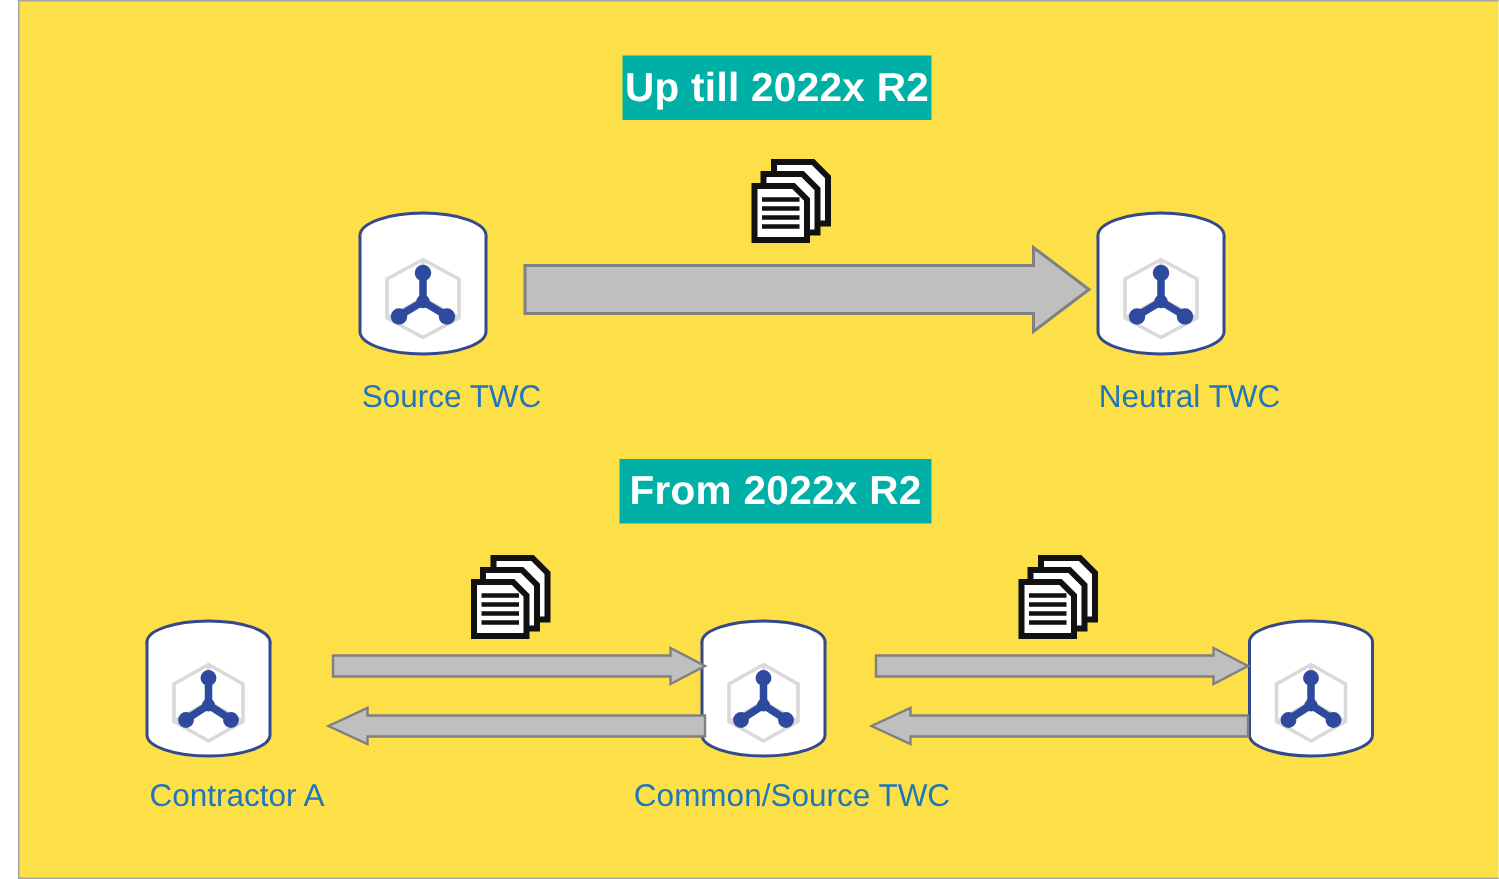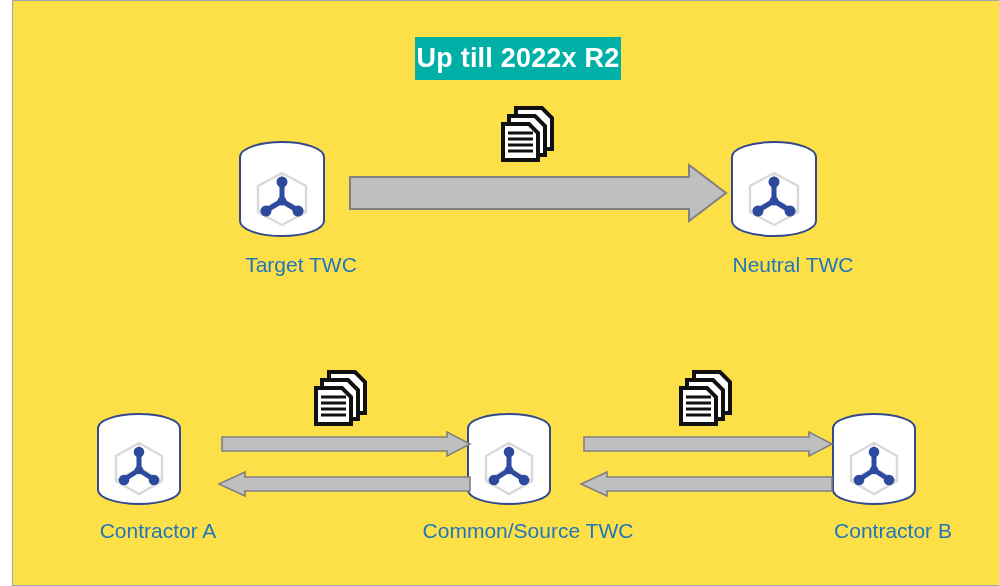--- a/index.html
+++ b/index.html
@@ -110,21 +110,21 @@
           <line x1="46" y1="45" x2="46" y2="62"></line>
           <line x1="46" y1="62" x2="31" y2="71"></line>
           <line x1="46" y1="62" x2="61" y2="71"></line>
           <circle cx="46" cy="43" r="5.5" stroke="none"></circle>
           <circle cx="30" cy="72" r="5.5" stroke="none"></circle>
           <circle cx="62" cy="72" r="5.5" stroke="none"></circle>
           <circle cx="46" cy="62" r="4.5" stroke="none"></circle>
         </g>
       </svg>
     </div>
-    <div class="node-label">Target TWC</div>
+    <div class="node-label">Source TWC</div>
   </div>
 
   <div class="arrow" id="arrow-big">
     <svg width="378" height="58" viewBox="0 0 378 58">
       <polygon points="1,13 340,13 340,1 377,29 340,57 340,45 1,45" fill="#BFBFBF" stroke="#808080" stroke-width="2" stroke-linejoin="miter"></polygon>
     </svg>
   </div>
 
   <div class="docs" id="docs-top">
     <svg width="56" height="58" viewBox="0 0 56 58">
@@ -164,20 +164,21 @@
           <circle cx="46" cy="43" r="5.5" stroke="none"></circle>
           <circle cx="30" cy="72" r="5.5" stroke="none"></circle>
           <circle cx="62" cy="72" r="5.5" stroke="none"></circle>
           <circle cx="46" cy="62" r="4.5" stroke="none"></circle>
         </g>
       </svg>
     </div>
     <div class="node-label">Neutral TWC</div>
   </div>
 
+  <div class="banner" id="banner-bot">From 2022x R2</div>
 
   <div class="node" id="node-contractor-a">
     <div class="db-wrap">
       <svg width="92" height="100" viewBox="0 0 92 100">
         <ellipse cx="46" cy="17" rx="41" ry="14" fill="#FFFFFF" stroke="#33498C" stroke-width="2"></ellipse>
         <path d="M5 17 L5 79 A41 14 0 0 0 87 79 L87 17" fill="#FFFFFF" stroke="#33498C" stroke-width="2"></path>
         <g stroke="#D9D9D9" stroke-width="2.4" fill="none">
           <polygon points="46,32 69,45 69,70 46,83 23,70 23,45"></polygon>
           <line x1="46" y1="32" x2="46" y2="57"></line>
           <line x1="46" y1="57" x2="23" y2="70"></line>
@@ -237,21 +238,20 @@
           <line x1="46" y1="43" x2="46" y2="59"></line>
           <line x1="46" y1="59" x2="32" y2="68"></line>
           <line x1="46" y1="59" x2="60" y2="68"></line>
           <circle cx="46" cy="41" r="5.3" stroke="none"></circle>
           <circle cx="31" cy="69" r="5.3" stroke="none"></circle>
           <circle cx="61" cy="69" r="5.3" stroke="none"></circle>
           <circle cx="46" cy="59" r="4.3" stroke="none"></circle>
         </g>
       </svg>
     </div>
-    <div class="node-label">Contractor B</div>
   </div>
 
   <div class="arrow" id="arrow-l-right">
     <svg width="250" height="26" viewBox="0 0 250 26">
       <polygon points="1,6 226,6 226,1 249,13 226,25 226,20 1,20" fill="#BFBFBF" stroke="#808080" stroke-width="1.6" stroke-linejoin="miter"></polygon>
     </svg>
   </div>
 
   <div class="arrow" id="arrow-l-left">
     <svg width="253" height="26" viewBox="0 0 253 26">

